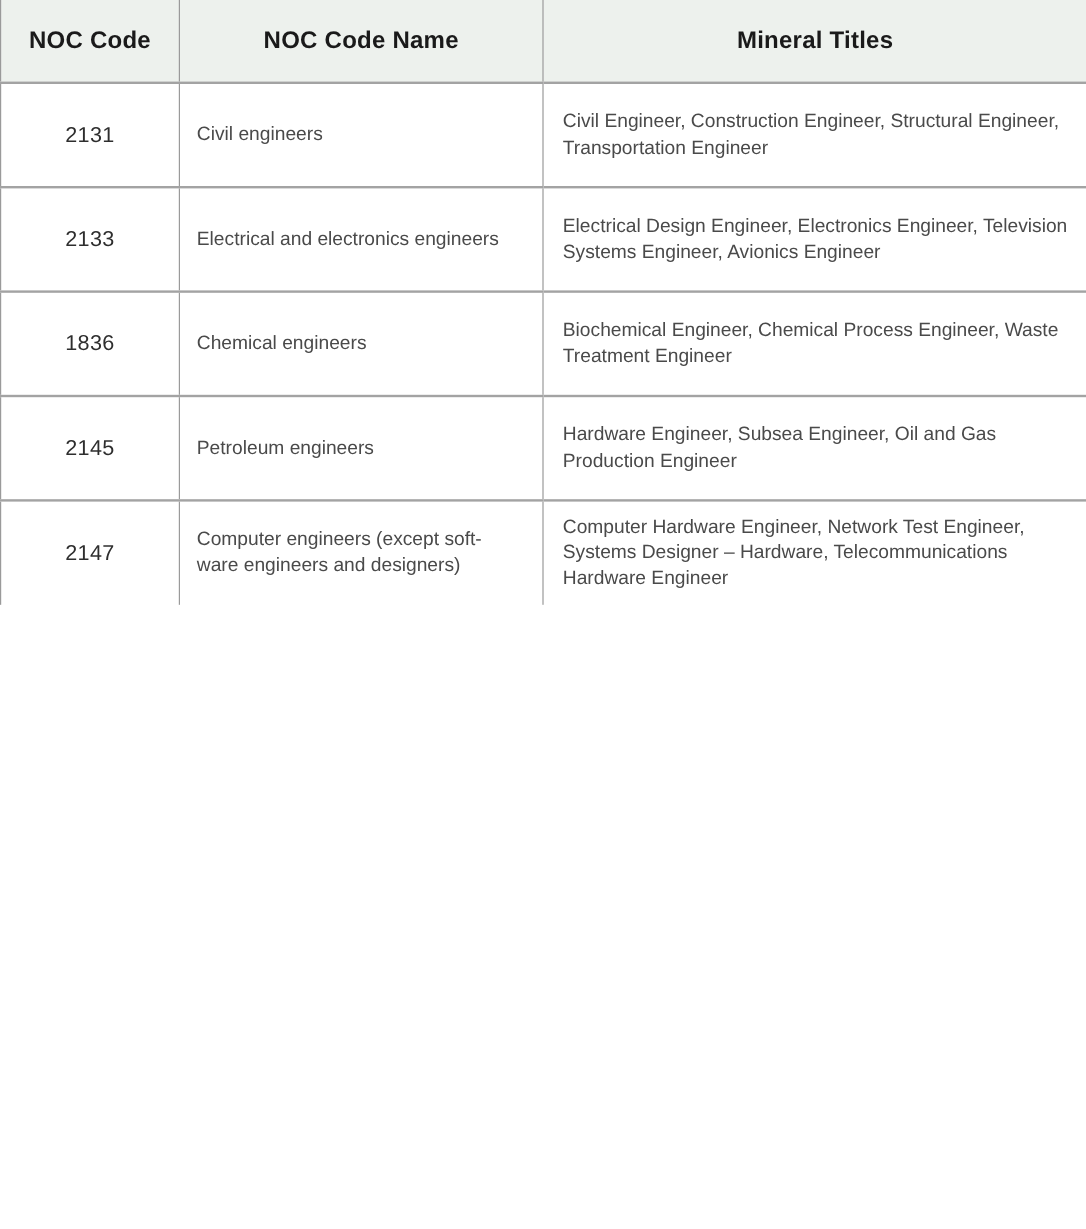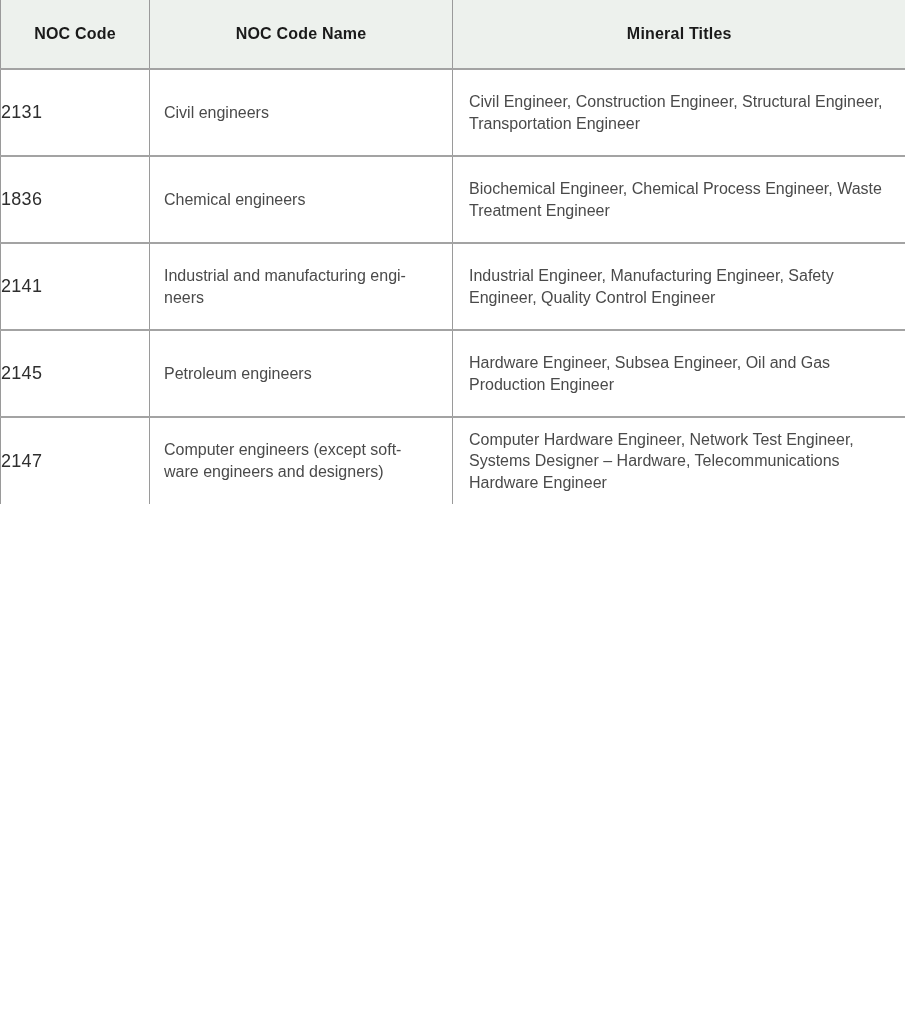--- a/index.html
+++ b/index.html
@@ -19,37 +19,37 @@
   }
   table{
     width:905px;border-collapse:collapse;table-layout:fixed;
     border-left:1px solid var(--border-vertical);
   }
   col.c-code{width:149px;}
   col.c-name{width:303px;}
   col.c-titles{width:453px;}
   thead th{
     height:69px;background:var(--header-bg);
-    font-size:16px;font-weight:bold;color:var(--header-text);
+    font-size:20px;font-weight:bold;color:var(--header-text);
     text-align:center;vertical-align:middle;
     border-bottom:2px solid var(--border-horizontal);
     letter-spacing:.2px;
   }
   thead th + th{border-left:1px solid var(--border-vertical);}
   tbody td{
     height:87px;background:var(--row-bg);
     vertical-align:middle;
     border-bottom:2px solid var(--border-horizontal);
     color:var(--body-text);
     font-size:16px;line-height:1.35;
   }
   tbody td + td{border-left:1px solid var(--border-vertical);}
   tbody tr:last-child td{border-bottom:none;}
   td.cell-code{
-    text-align:left;font-size:18px;color:var(--code-text);
+    text-align:center;font-size:18px;color:var(--code-text);
     letter-spacing:.3px;
   }
   td.cell-name{
     padding:8px 18px 8px 14px;white-space:pre-line;
   }
   td.cell-titles{
     padding:8px 10px 8px 16px;
   }
 </style>
 </head>
@@ -69,33 +69,32 @@
     </tr>
   </thead>
   <tbody>
   <tr>
     <td class="cell-code">2131</td>
     <td class="cell-name">Civil engineers</td>
     <td class="cell-titles">Civil Engineer, Construction Engineer, Structural Engineer, Transportation Engineer</td>
   </tr>
 
 
+  <tr>
+    <td class="cell-code">2133</td>
+    <td class="cell-name">Electrical and electronics engineers</td>
+    <td class="cell-titles">Electrical Design Engineer, Electronics Engineer, Television Systems Engineer, Avionics Engineer</td>
+  </tr>
 
   <tr>
     <td class="cell-code">1836</td>
     <td class="cell-name">Chemical engineers</td>
     <td class="cell-titles">Biochemical Engineer, Chemical Process Engineer, Waste Treatment Engineer</td>
   </tr>
 
-  <tr>
-    <td class="cell-code">2141</td>
-    <td class="cell-name">Industrial and manufacturing engi-
-neers</td>
-    <td class="cell-titles">Industrial Engineer, Manufacturing Engineer, Safety Engineer, Quality Control Engineer</td>
-  </tr>
 
 
 
 
   <tr>
     <td class="cell-code">2145</td>
     <td class="cell-name">Petroleum engineers</td>
     <td class="cell-titles">Hardware Engineer, Subsea Engineer, Oil and Gas Production Engineer</td>
   </tr>
 

